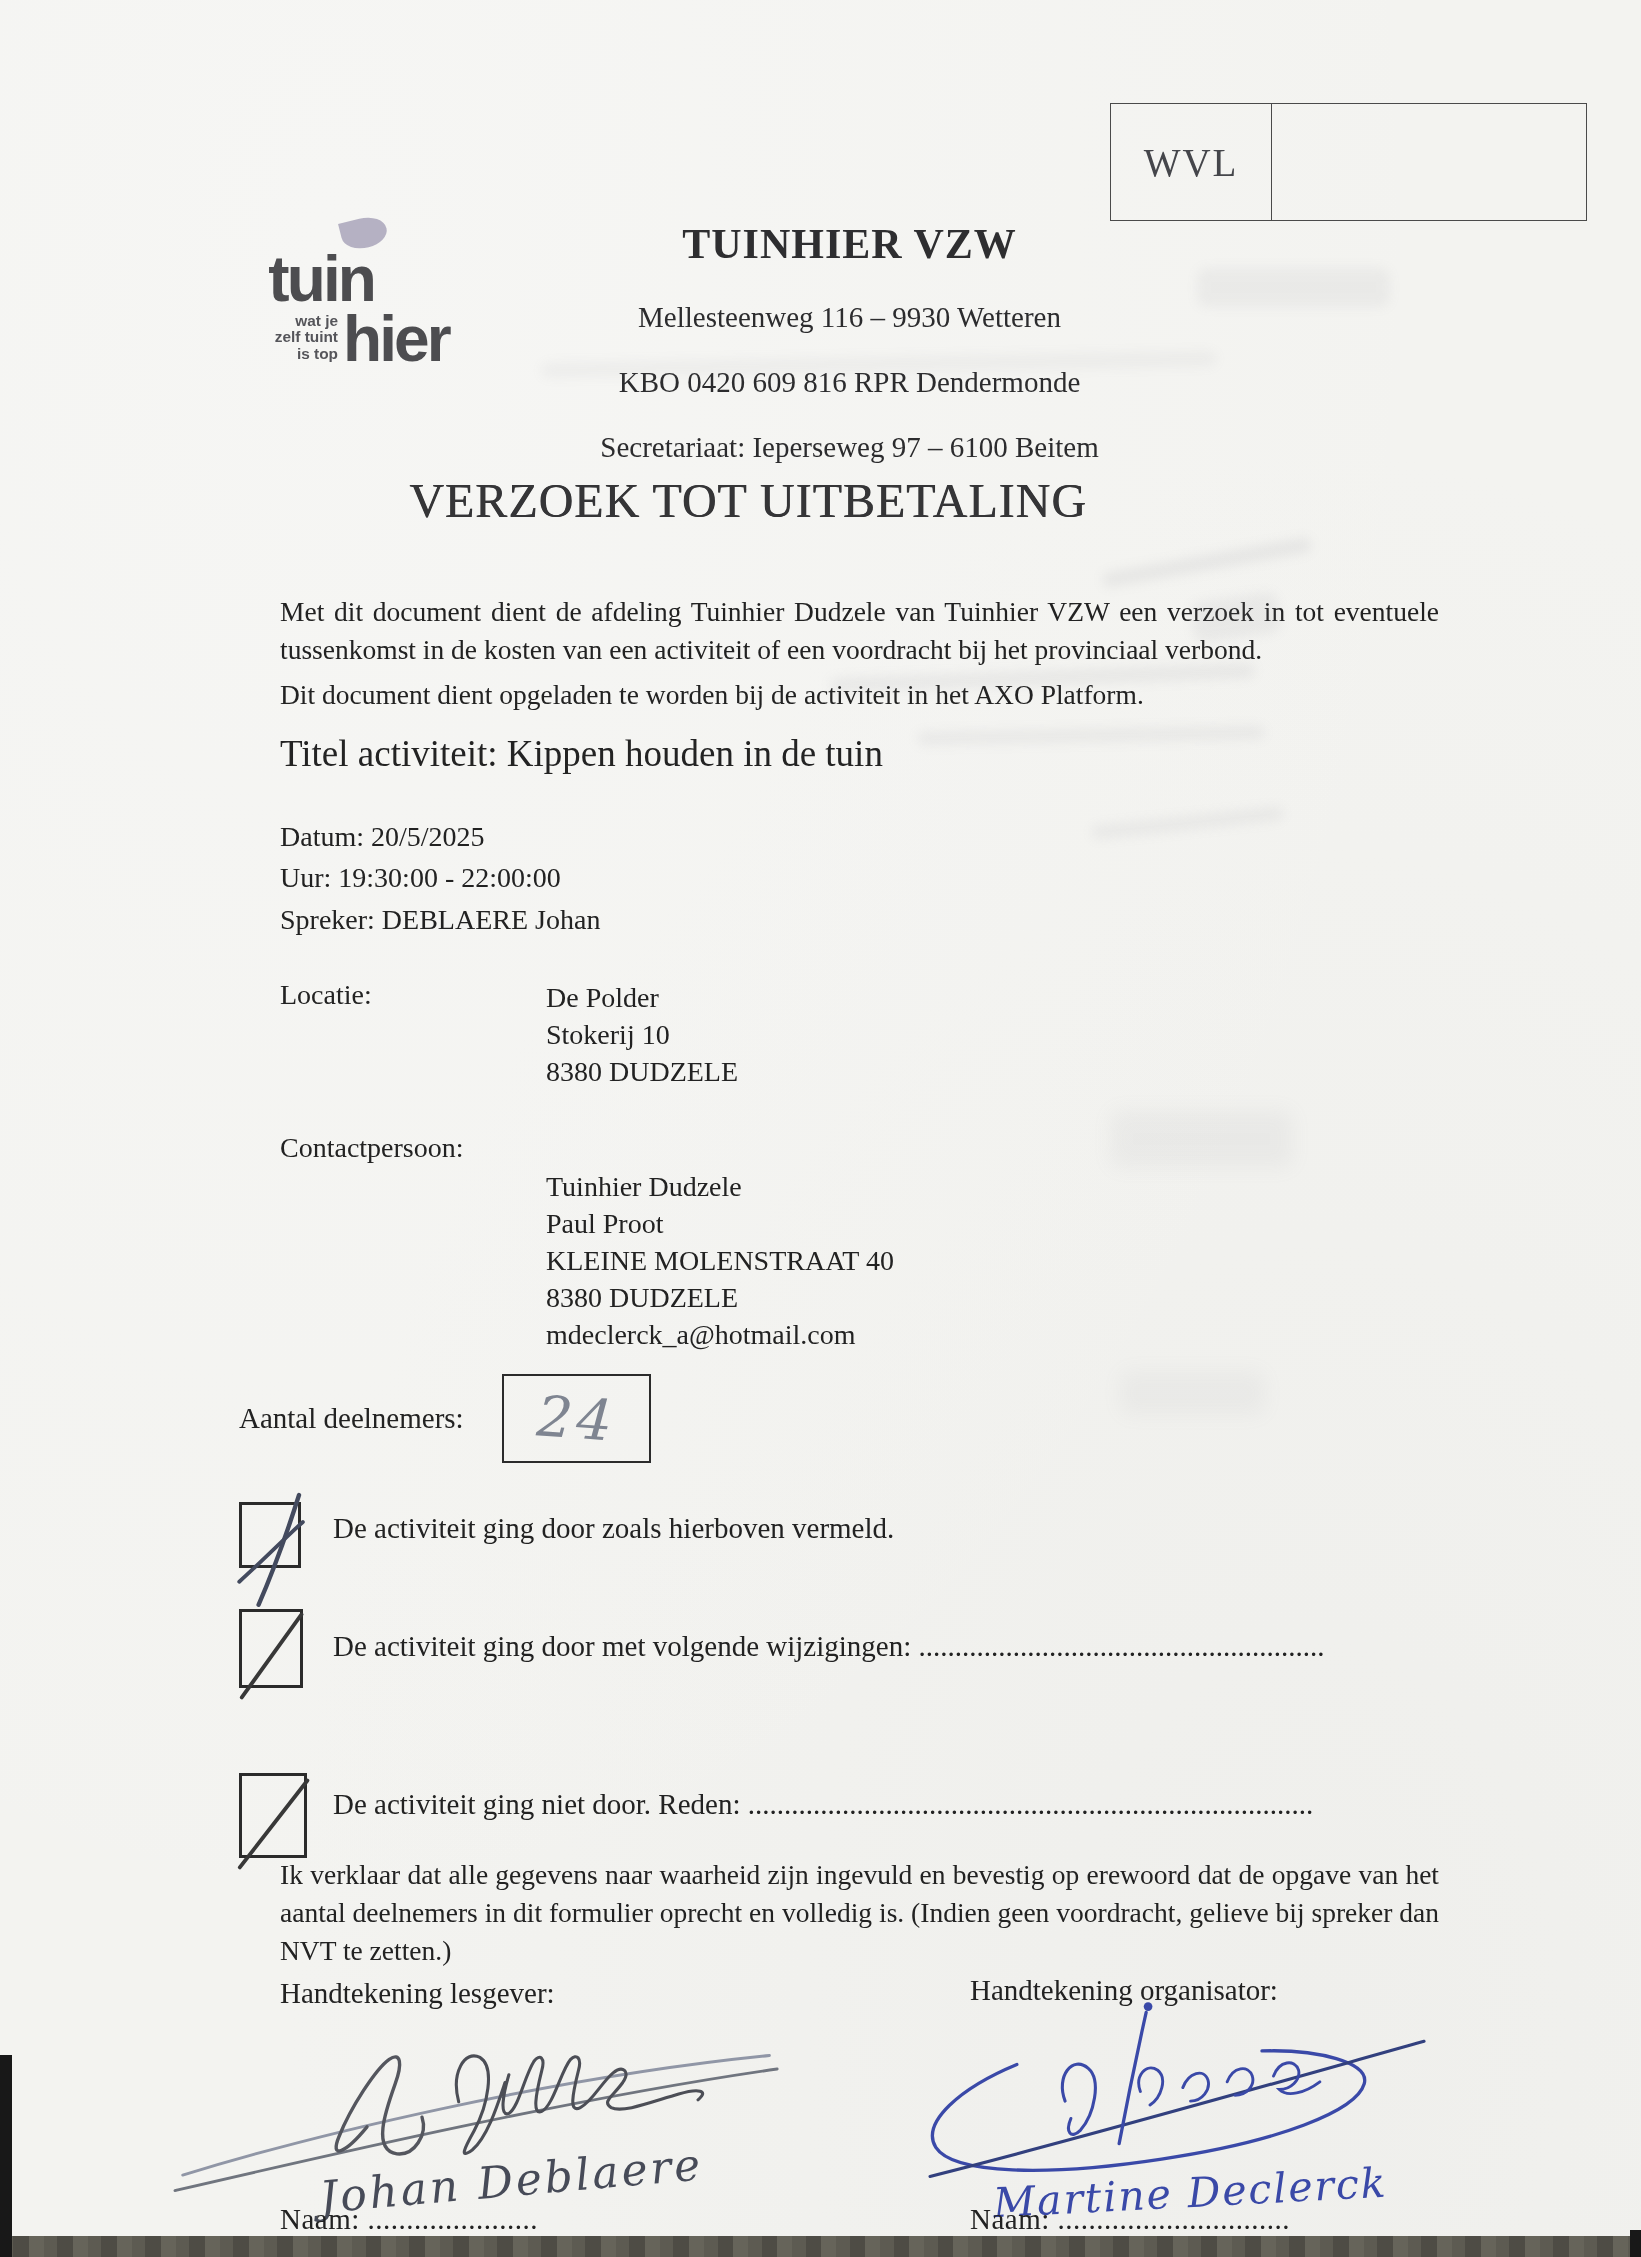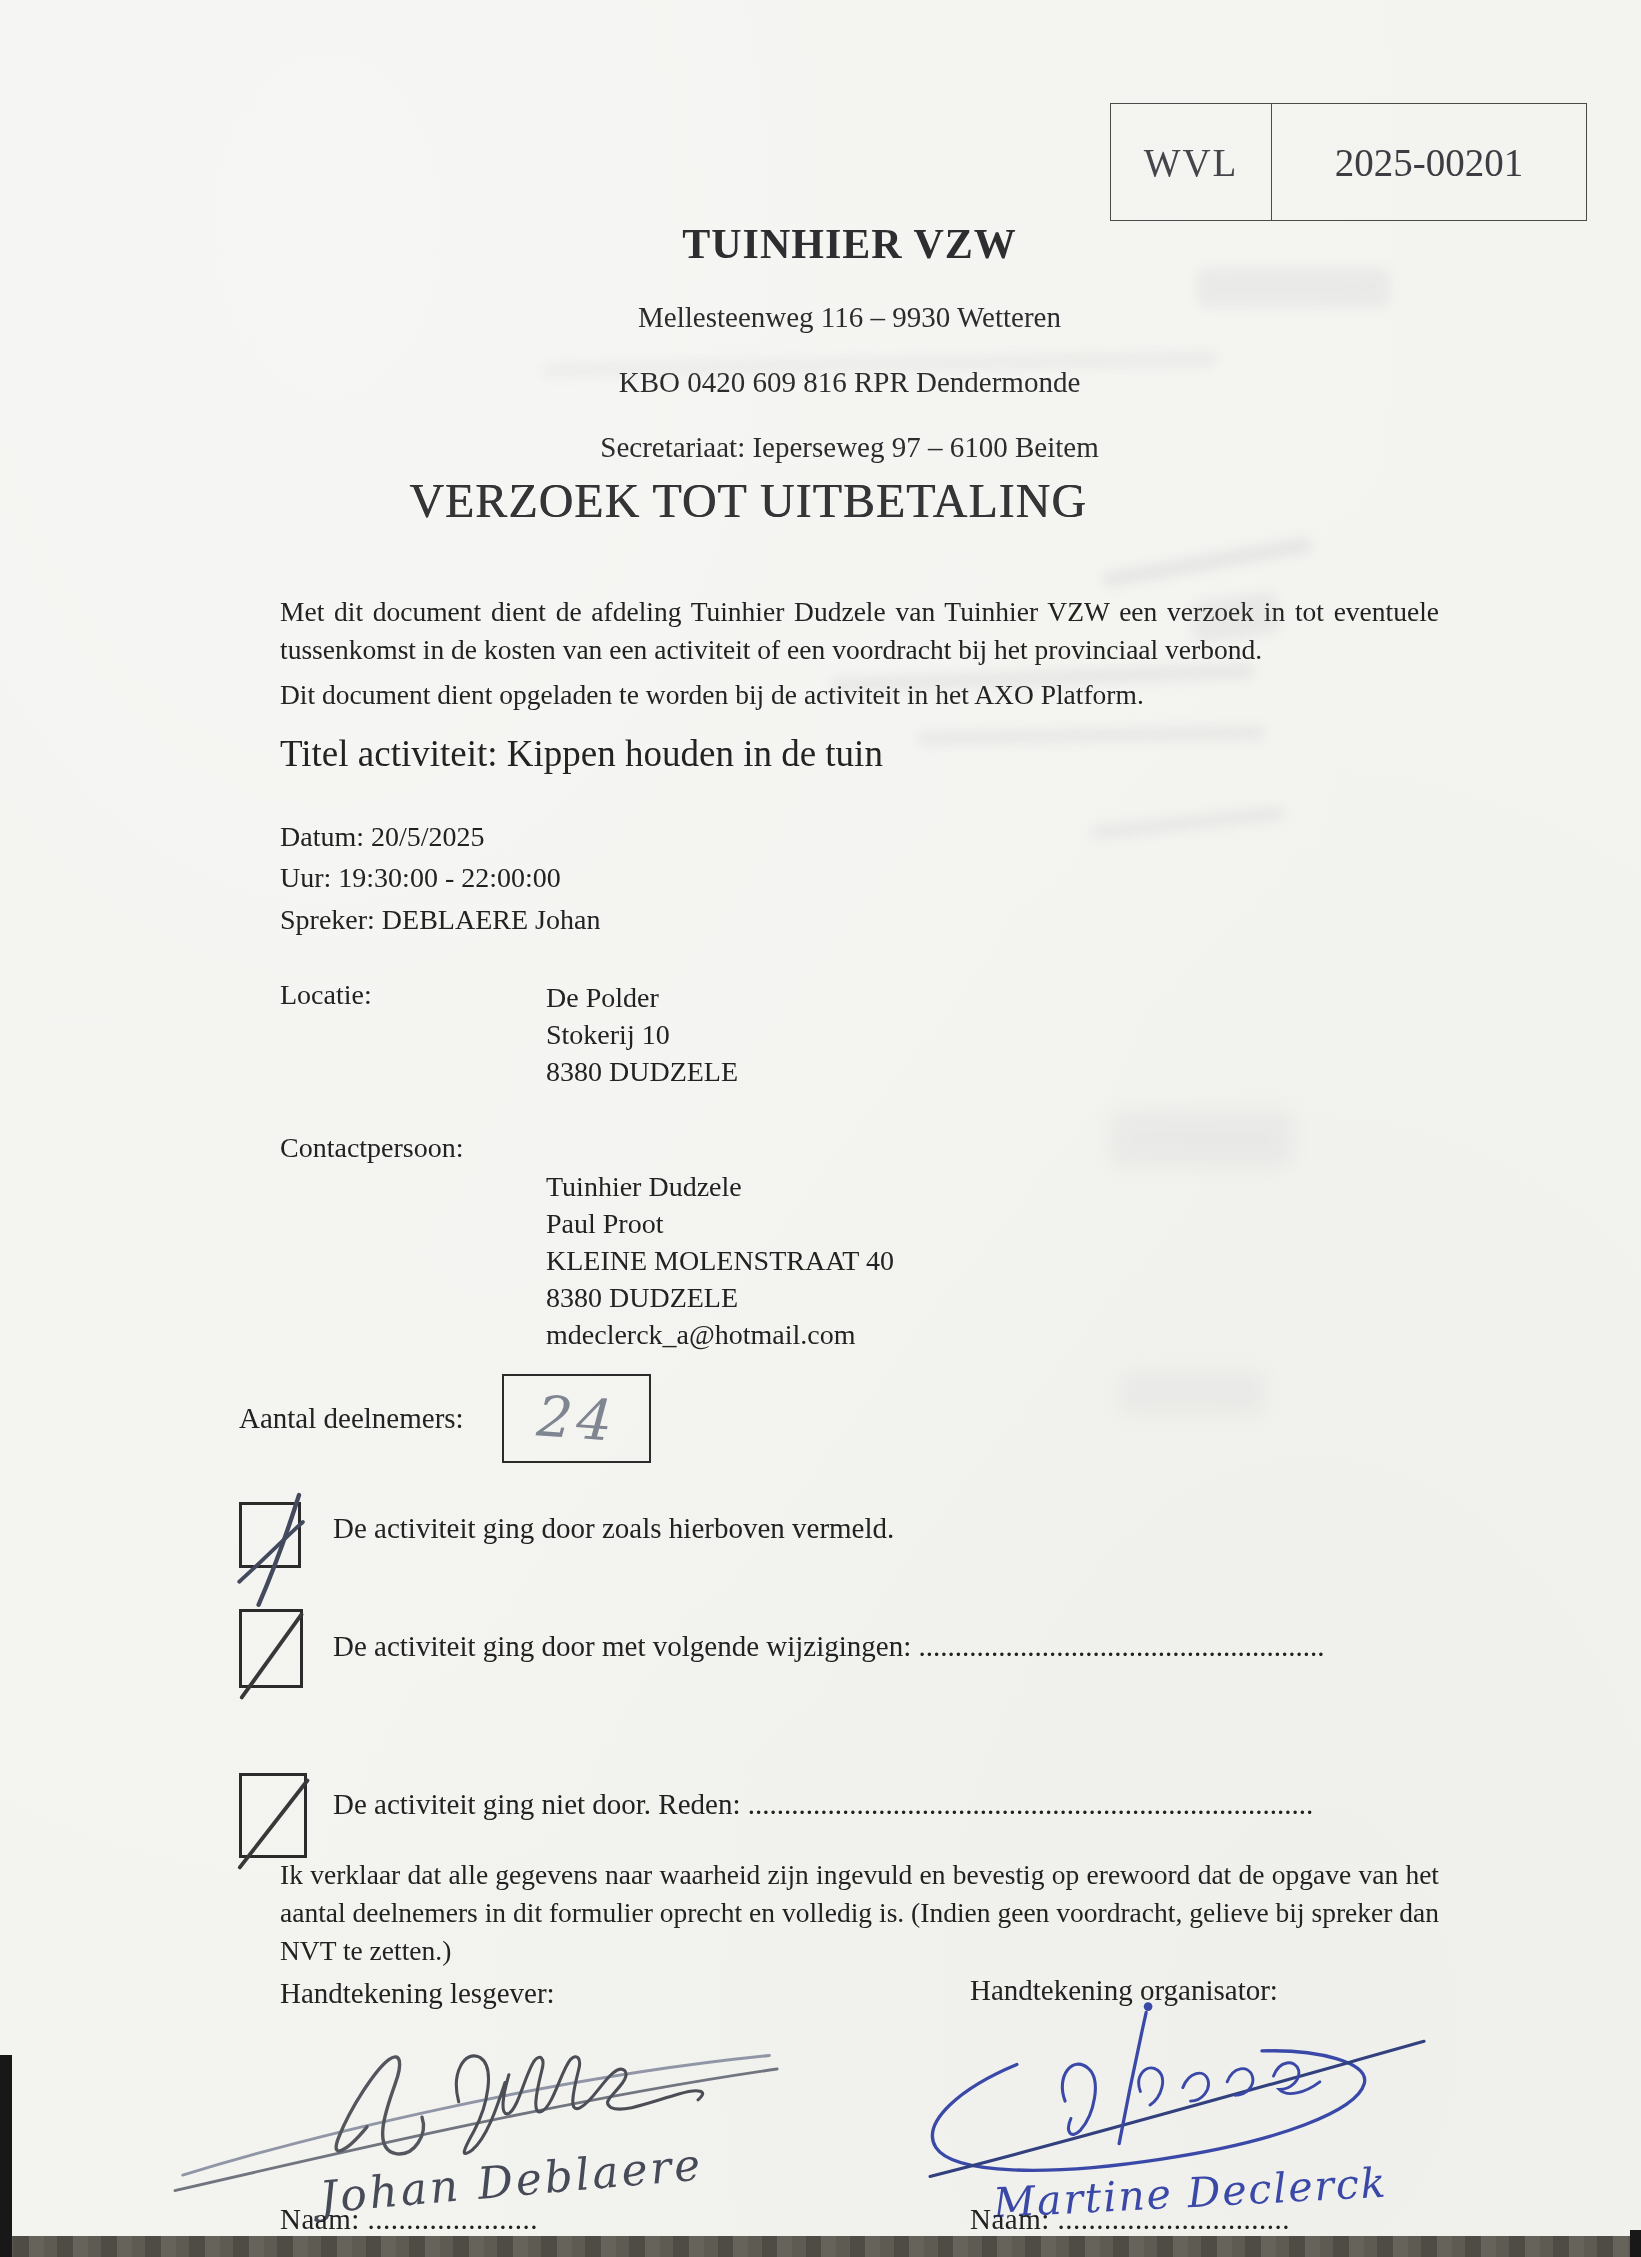--- a/index.html
+++ b/index.html
@@ -60,23 +60,32 @@
   .bottom-strip{position:absolute;left:0;top:2236px;width:1641px;height:21px;
     background:repeating-linear-gradient(90deg,#5d5b52 0 13.5px,#4e4c45 13.5px 29px,#66645a 29px 44px);}
 </style>
 </head>
 <body>
 
 <div class="page">
 
   <div class="abs refbox">
     <div class="ref-cell-l">WVL</div>
-    <div class="ref-cell-r">2025-00201</div>
   </div>
 
+  <div class="abs logo">
+    <div class="leaf"></div>
+    <div class="logo-word logo-tuin">tuin</div>
+    <div class="logo-word logo-hier">hier</div>
+    <div class="logo-tag">
+      <div>wat je</div>
+      <div>zelf tuint</div>
+      <div>is top</div>
+    </div>
+  </div>
 
   <div class="abs org-header">
     <div class="org-name">TUINHIER VZW</div>
     <div class="org-line">Mellesteenweg 116 – 9930 Wetteren</div>
     <div class="org-line">KBO 0420 609 816 RPR Dendermonde</div>
     <div class="org-line">Secretariaat: Ieperseweg 97 – 6100 Beitem</div>
   </div>
 
   <div class="abs doc-title">VERZOEK TOT UITBETALING</div>
 

